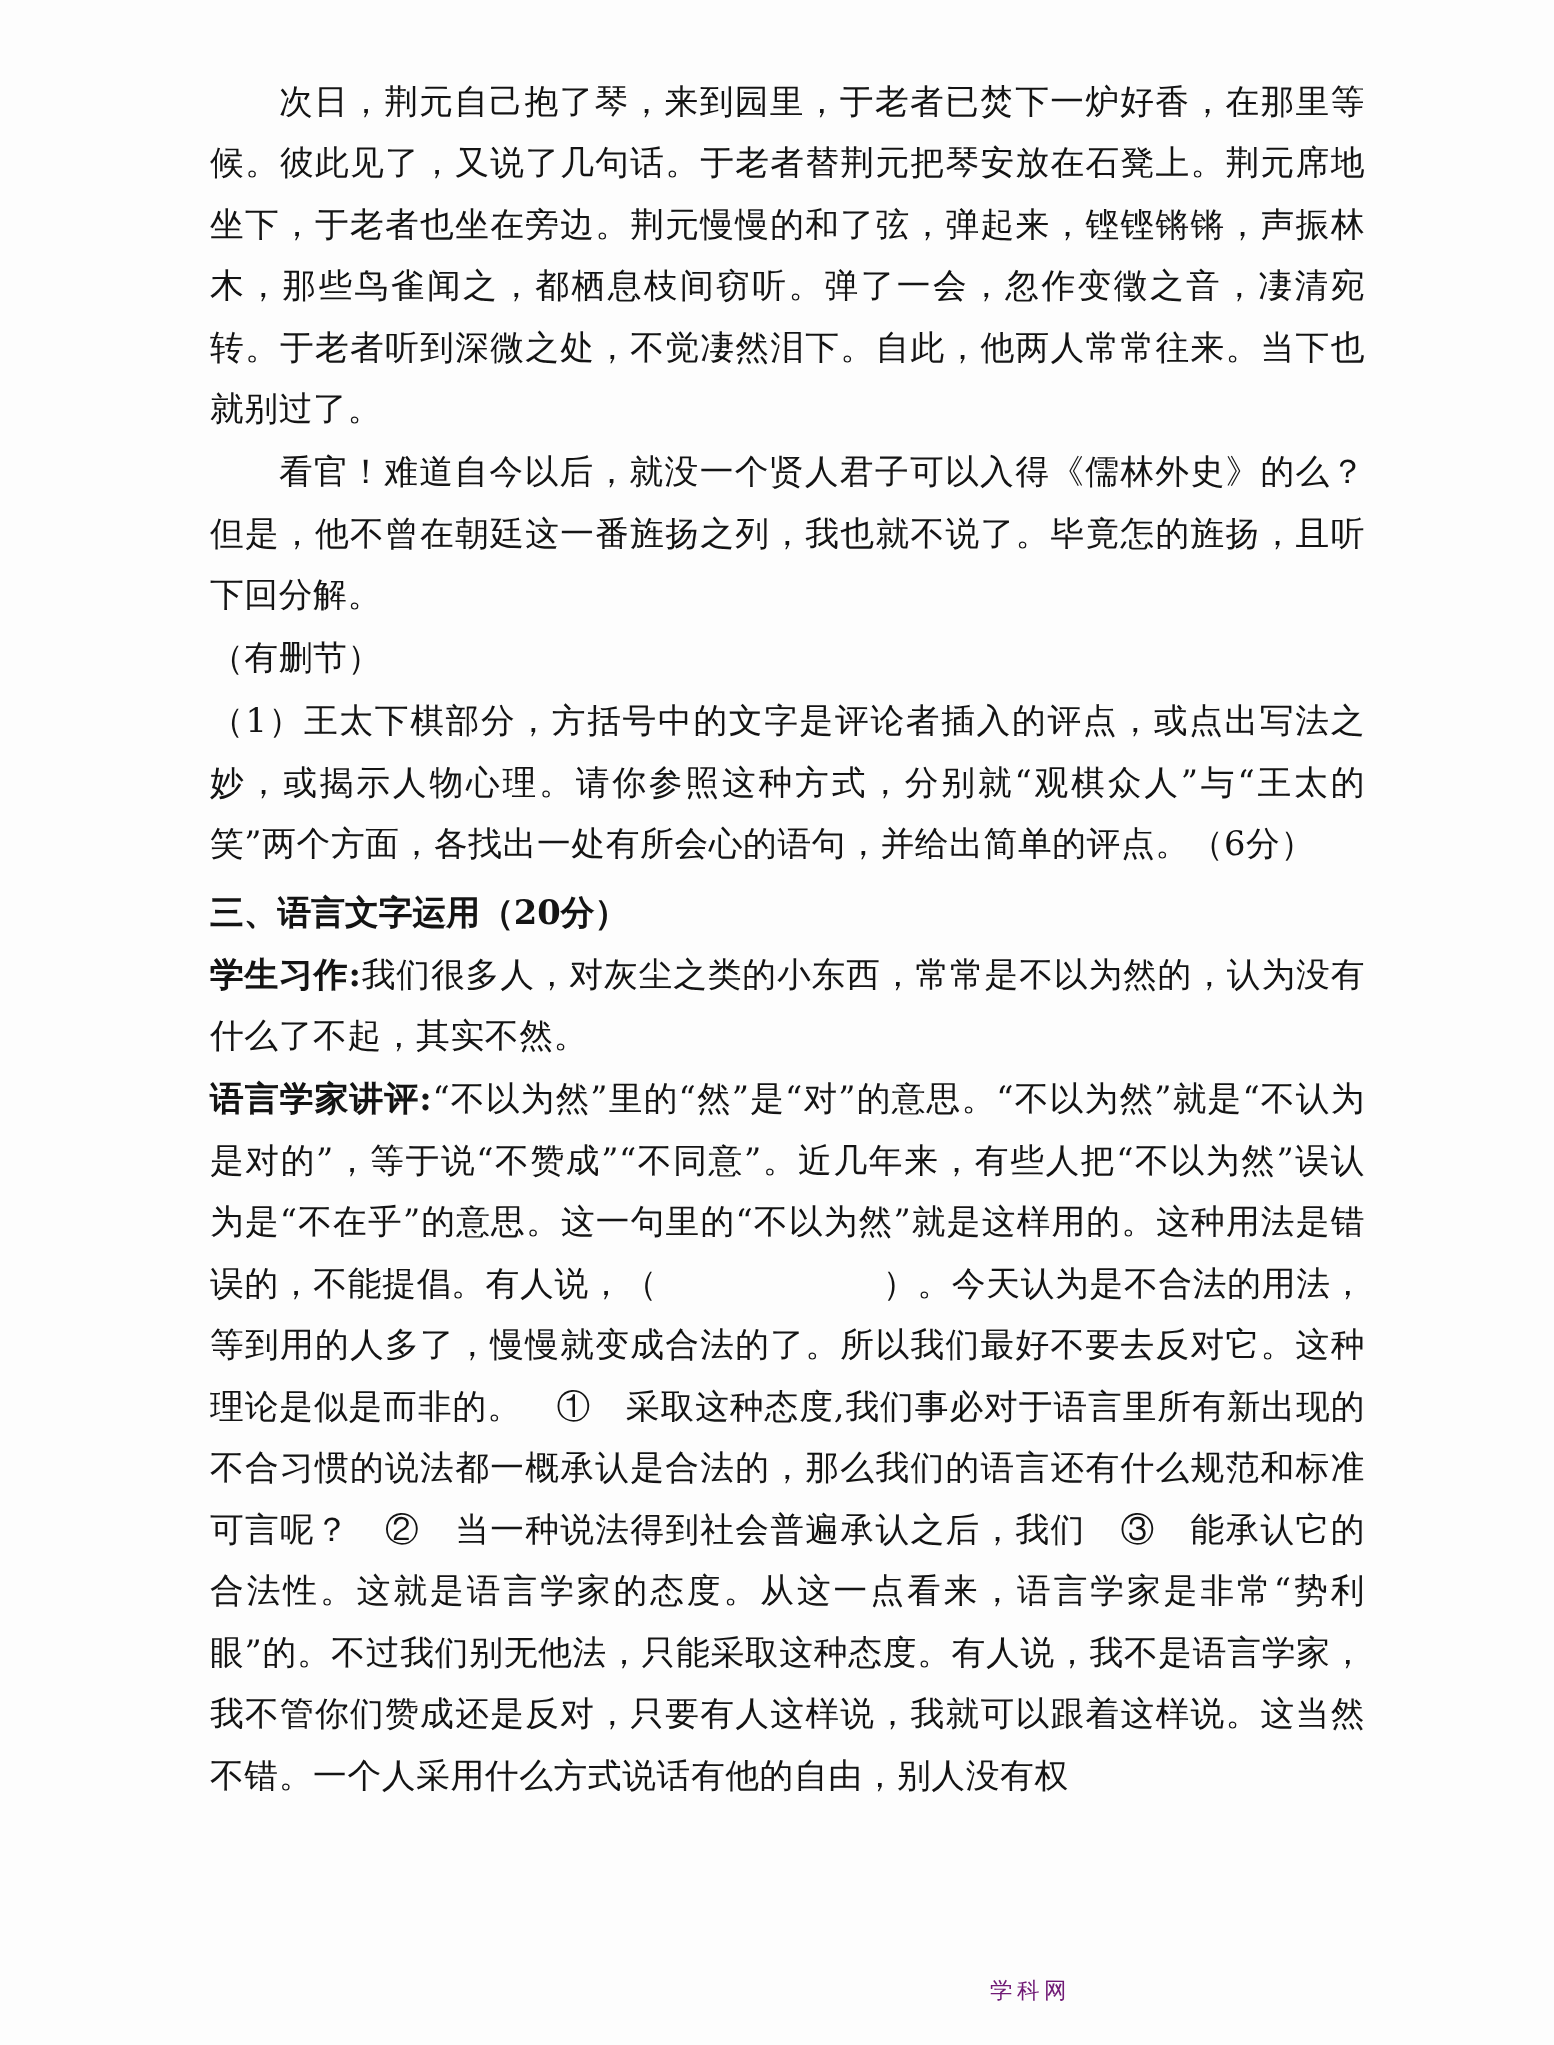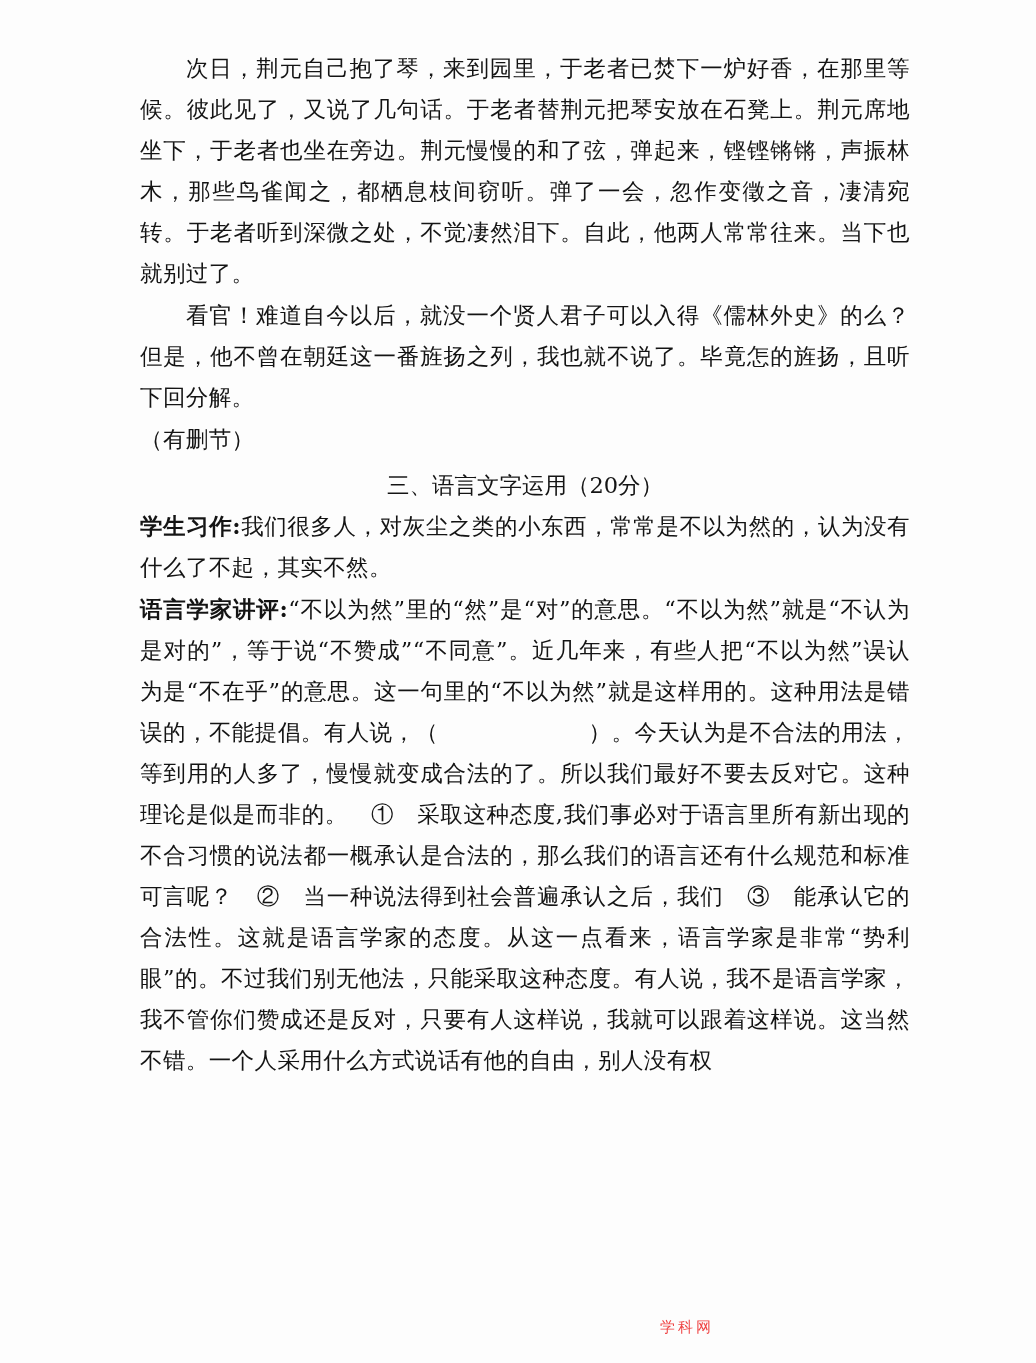--- a/index.html
+++ b/index.html
@@ -38,61 +38,61 @@
     text-justify: inter-character;
     margin: 0 0 1px 0;
     word-break: break-all;
   }
   .indent2 {
     text-indent: 46px;
   }
   .heading {
     font-size: 22.5px;
     line-height: 42px;
-    font-weight: normal;
+    font-weight: bold;
     margin: 4px 0 0 0;
-    text-align: center;
   }
   .subheading {
     font-size: 22.5px;
     line-height: 42px;
     font-weight: bold;
     text-indent: 46px;
     margin: 0;
   }
   .lead {
     font-weight: bold;
   }
   .blankline {
     display: inline-block;
     width: 150px;
   }
   .watermark {
     position: absolute;
     left: 660px;
     top: 1318px;
     font-size: 15px;
-    color: #ef4444;
+    color: #701a75;
     letter-spacing: 3px;
     user-select: none;
   }
 </style>
 </head>
 <body>
 
 <div class="page">
   <div class="content">
 
     <p class="para indent2">次日，荆元自己抱了琴，来到园里，于老者已焚下一炉好香，在那里等候。彼此见了，又说了几句话。于老者替荆元把琴安放在石凳上。荆元席地坐下，于老者也坐在旁边。荆元慢慢的和了弦，弹起来，铿铿锵锵，声振林木，那些鸟雀闻之，都栖息枝间窃听。弹了一会，忽作变徵之音，凄清宛转。于老者听到深微之处，不觉凄然泪下。自此，他两人常常往来。当下也就别过了。</p>
 
     <p class="para indent2">看官！难道自今以后，就没一个贤人君子可以入得《儒林外史》的么？但是，他不曾在朝廷这一番旌扬之列，我也就不说了。毕竟怎的旌扬，且听下回分解。</p>
 
     <p class="para">（有删节）</p>
 
 
+    <p class="para">（1）王太下棋部分，方括号中的文字是评论者插入的评点，或点出写法之妙，或揭示人物心理。请你参照这种方式，分别就“观棋众人”与“王太的笑”两个方面，各找出一处有所会心的语句，并给出简单的评点。（6分）</p>
 
     <p class="heading">三、语言文字运用（20分）</p>
 
 
     <p class="para">
       <span class="lead">学生习作:</span><span>我们很多人，对灰尘之类的小东西，常常是不以为然的，认为没有什么了不起，其实不然。</span>
     </p>
 
     <p class="para">
       <span class="lead">语言学家讲评:</span><span>“不以为然”里的“然”是“对”的意思。“不以为然”就是“不认为是对的”，等于说“不赞成”“不同意”。近几年来，有些人把“不以为然”误认为是“不在乎”的意思。这一句里的“不以为然”就是这样用的。这种用法是错误的，不能提倡。有人说，（</span><span class="blankline"></span><span>）。今天认为是不合法的用法，等到用的人多了，慢慢就变成合法的了。所以我们最好不要去反对它。这种理论是似是而非的。　①　采取这种态度,我们事必对于语言里所有新出现的不合习惯的说法都一概承认是合法的，那么我们的语言还有什么规范和标准可言呢？　②　当一种说法得到社会普遍承认之后，我们　③　能承认它的合法性。这就是语言学家的态度。从这一点看来，语言学家是非常“势利眼”的。不过我们别无他法，只能采取这种态度。有人说，我不是语言学家，我不管你们赞成还是反对，只要有人这样说，我就可以跟着这样说。这当然不错。一个人采用什么方式说话有他的自由，别人没有权</span>

